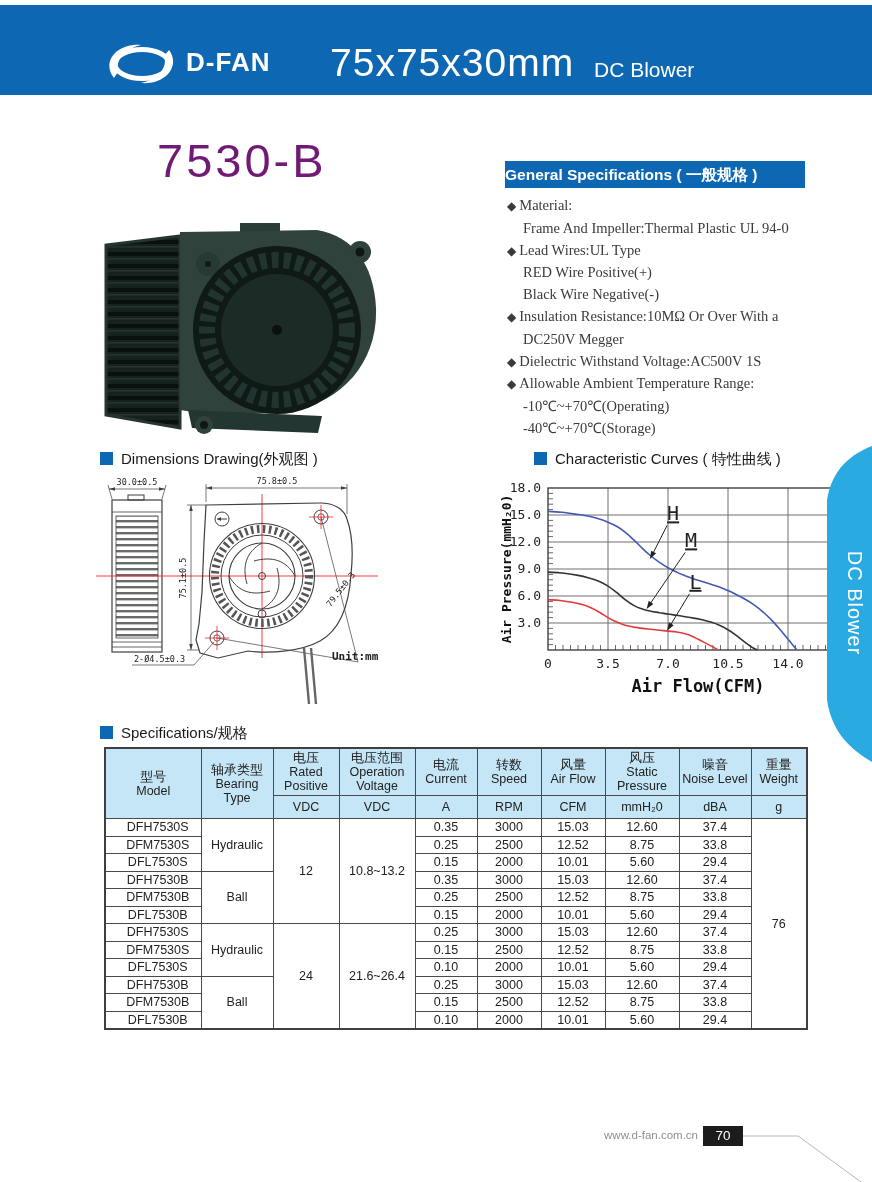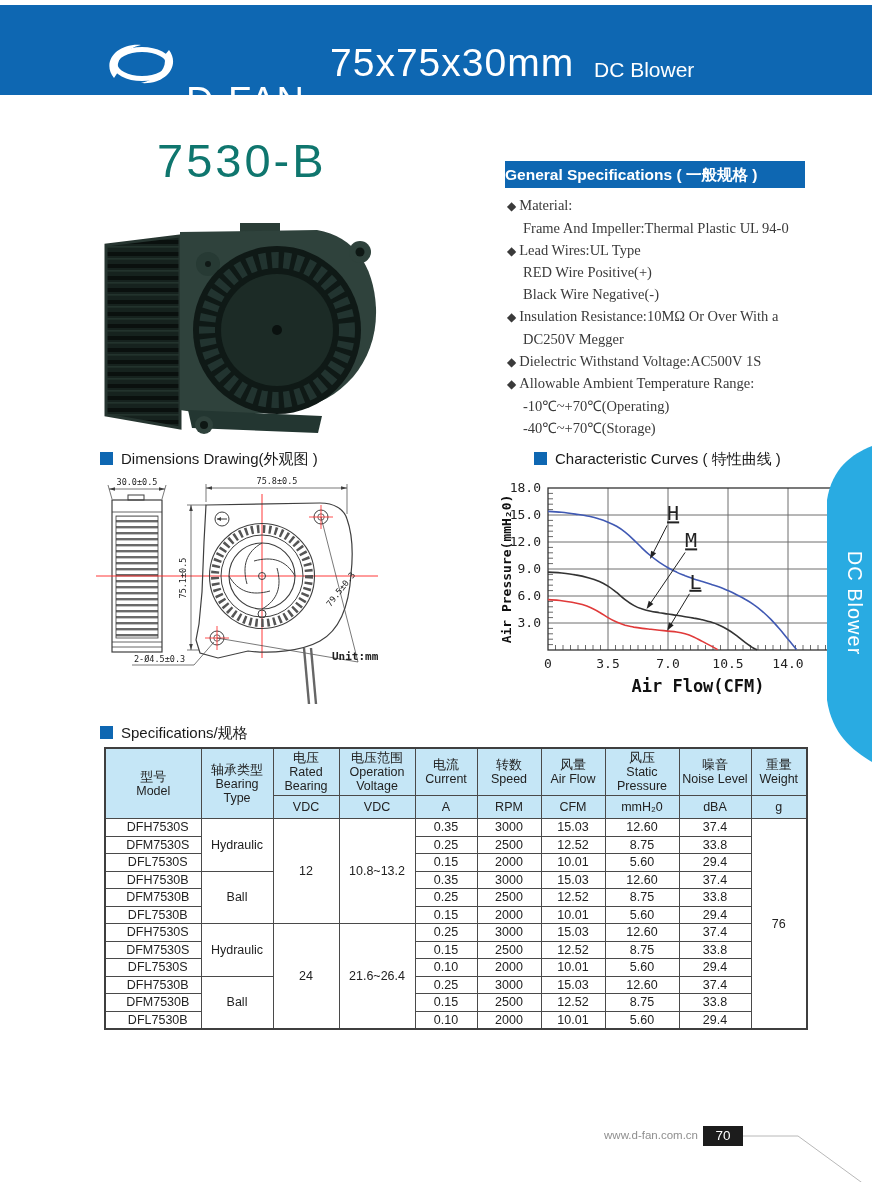--- a/index.html
+++ b/index.html
@@ -1,25 +1,25 @@
 <!DOCTYPE html>
 <html><head>
 <meta charset="utf-8">
 <style>
   html,body{margin:0;padding:0;background:#e8e8e8;}
   .page{position:relative;width:872px;height:1182px;background:#ffffff;overflow:hidden;
         font-family:"Liberation Sans",sans-serif;margin:0 auto;}
   
   .topbar{position:absolute;left:0;top:5px;width:872px;height:90px;background:#0E67B2;}
   .logo-svg{position:absolute;left:104px;top:36px;}
-  .brand{position:absolute;left:186px;top:42px;color:#fff;font-size:38px;font-weight:normal;letter-spacing:1px;margin-top:33px;}
+  .brand{position:absolute;left:186px;top:42px;color:#fff;font-size:26px;font-weight:bold;letter-spacing:1px;}
   .hsize{position:absolute;left:330px;top:36px;color:#fff;font-size:39px;letter-spacing:1px;}
   .htype{position:absolute;left:594px;top:53px;color:#fff;font-size:21px;}
   
-  .model-title{position:absolute;left:157px;top:133px;font-size:47px;color:#0f766e;letter-spacing:3px;}
+  .model-title{position:absolute;left:157px;top:133px;font-size:47px;color:#701a75;letter-spacing:3px;}
   .photo-svg{position:absolute;left:92px;top:190px;}
   
   .gs-bar{position:absolute;left:505px;top:161px;width:300px;height:27px;background:#0E67B2;color:#fff;
           font-size:15.5px;font-weight:bold;line-height:27px;padding-left:0;box-sizing:border-box;}
   .gs-list{position:absolute;left:507px;top:195px;width:340px;font-size:14.5px;color:#3a3a3a;line-height:21.8px;font-family:Liberation Serif, serif;}
   .gs-item .dia{font-size:12px;color:#3a3a3a;margin-right:3px;}
   .gs-item.cont{padding-left:16px;}
   
   .sec-head{position:absolute;font-size:15px;color:#1a1a1a;font-weight:400;}
   .sq{display:inline-block;width:13px;height:13px;background:#0E67B2;margin-right:8px;vertical-align:-1px;}
@@ -320,21 +320,21 @@
         <th rowspan="2">
             <span class="cn">型号</span>
             <span class="en">Model</span>
           </th>
         <th rowspan="2">
             <span class="cn">轴承类型</span>
             <span class="en">Bearing Type</span>
           </th>
         <th>
             <span class="cn">电压</span>
-            <span class="en">Rated Bearing</span>
+            <span class="en">Rated Positive</span>
           </th>
         <th>
             <span class="cn">电压范围</span>
             <span class="en">Operation Voltage</span>
           </th>
         <th>
             <span class="cn">电流</span>
             <span class="en">Current</span>
           </th>
         <th>

